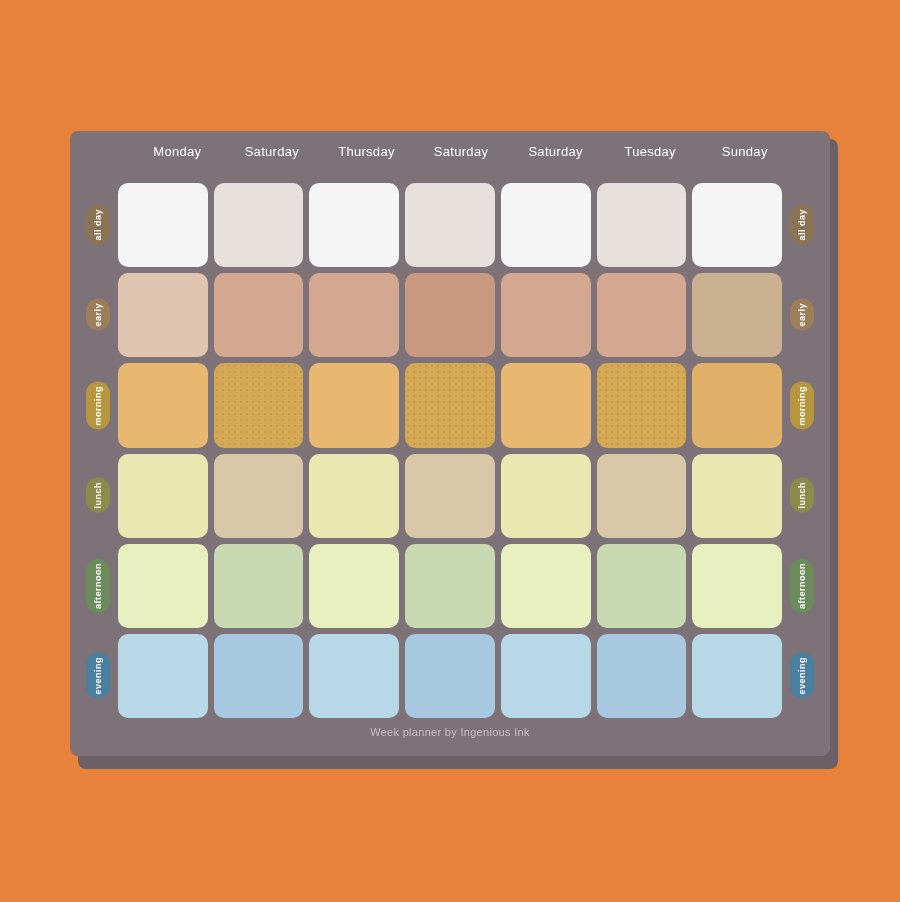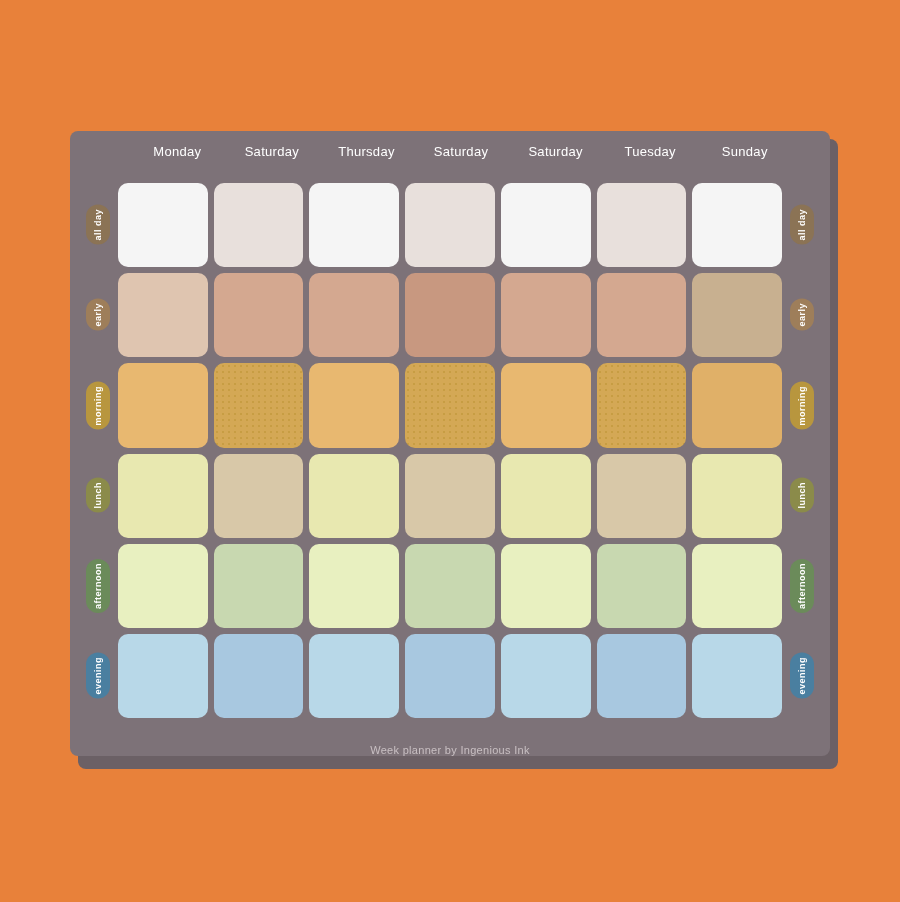--- a/index.html
+++ b/index.html
@@ -120,21 +120,21 @@
     .cell {
       flex: 1;
       border-radius: 10px;
       min-height: 30px;
     }
 
     
     .footer {
       height: 30px;
       display: flex;
-      align-items: flex-end;
+      align-items: flex-start;
       justify-content: center;
     }
 
     .footer-text {
       color: #c8bfc2;
       font-size: 11px;
       letter-spacing: 0.3px;
     }
 
     

